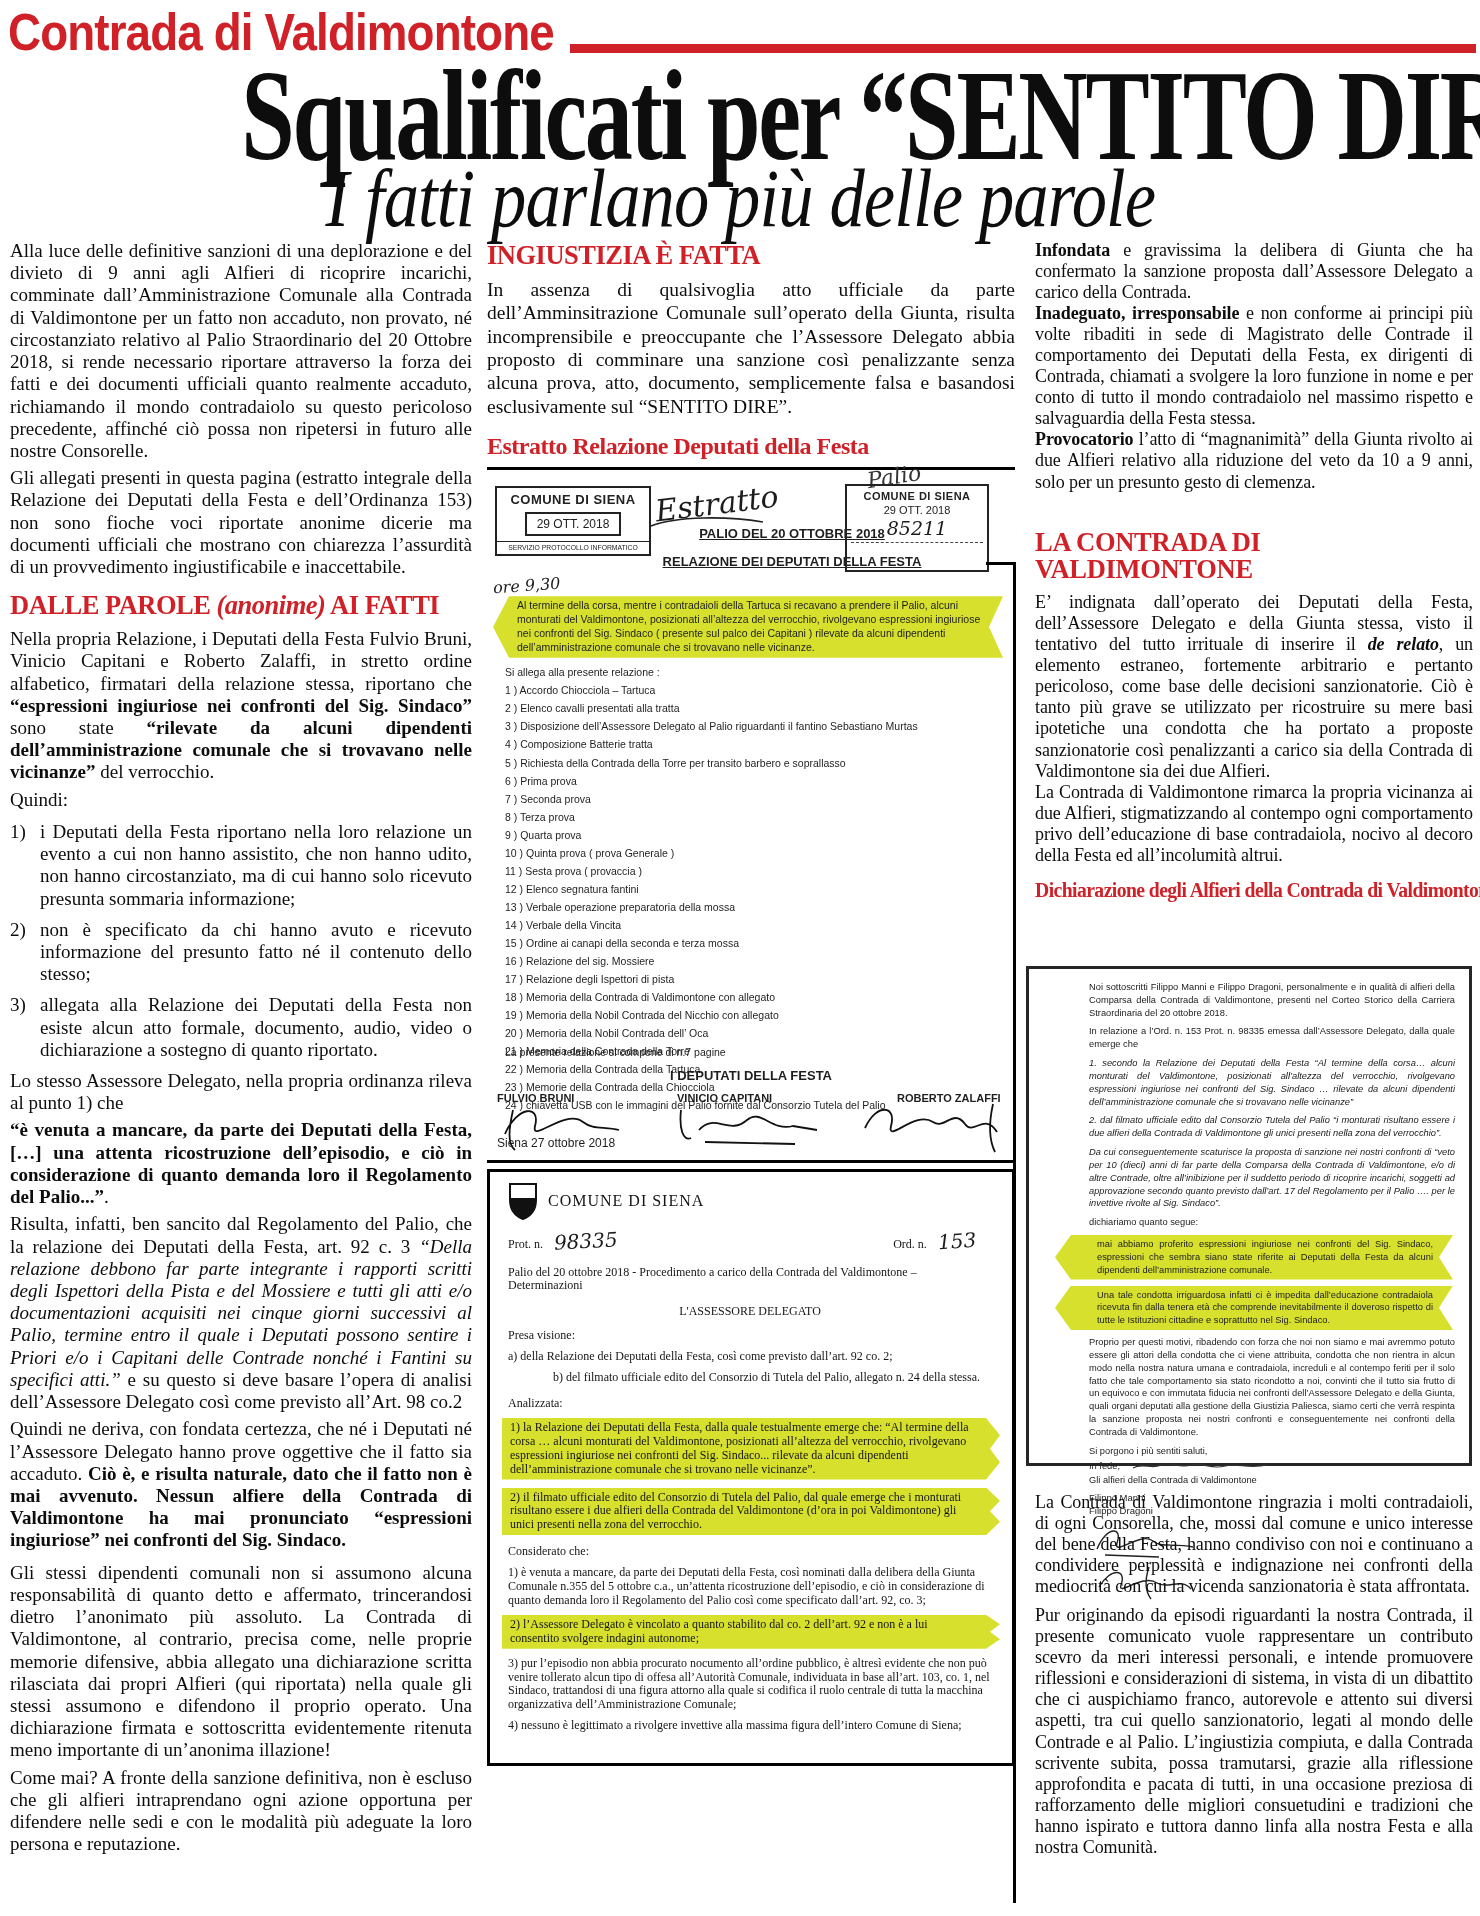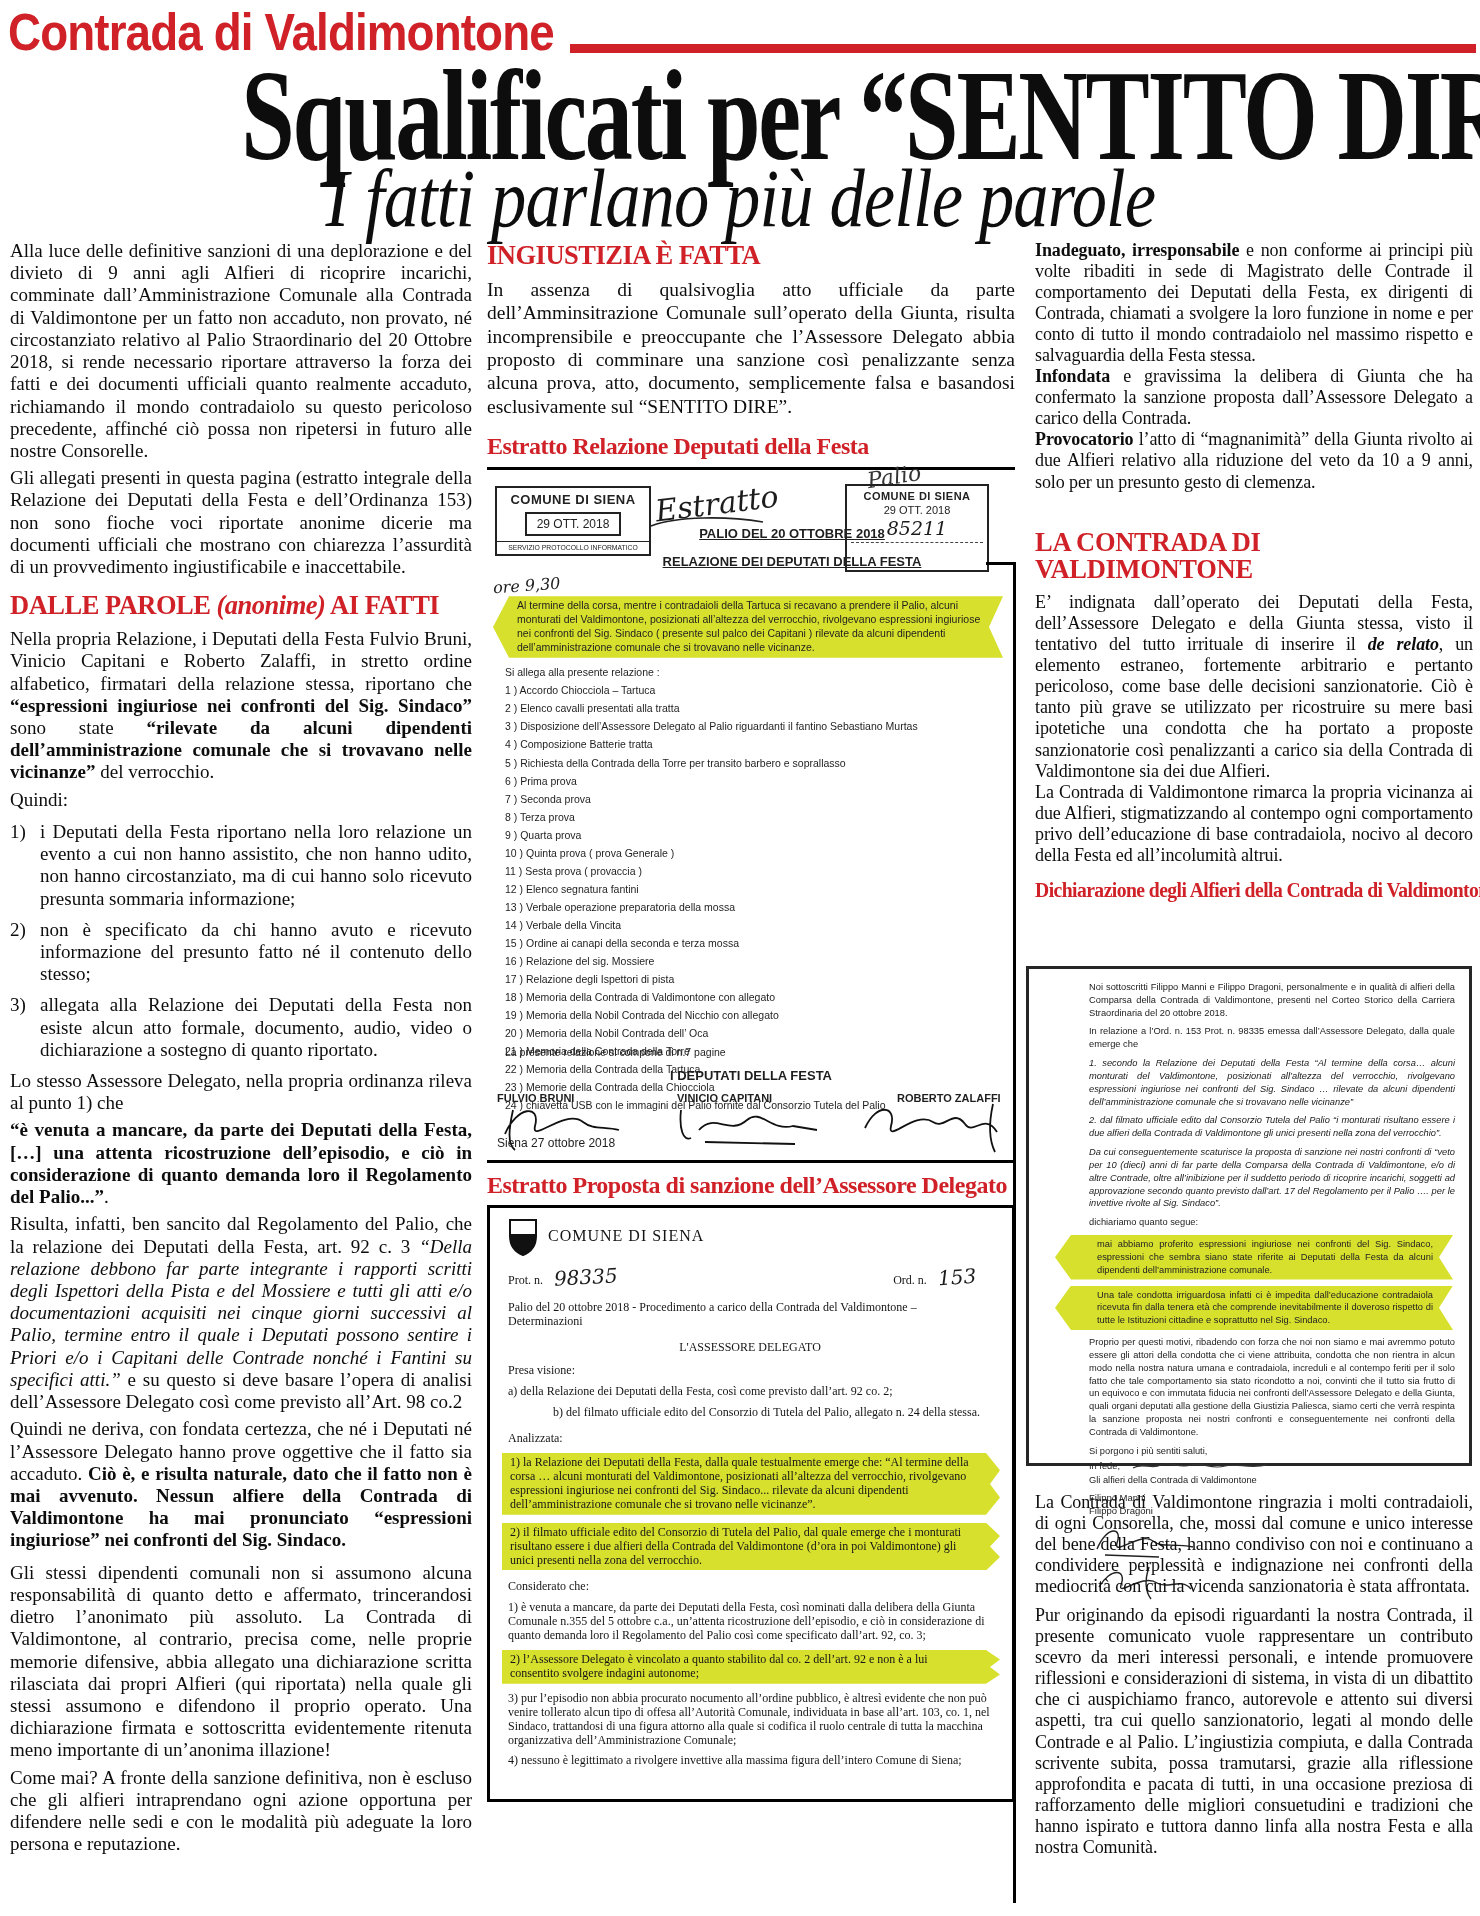--- a/index.html
+++ b/index.html
@@ -177,21 +177,20 @@
       <svg class="squiggle" style="position:absolute;left:188px;top:632px;" width="150" height="46" viewBox="0 0 150 46">
         <path d="M6 8 C 4 26, 8 40, 16 36 M24 28 C 40 10, 54 34, 72 18 C 86 6, 96 30, 118 24 L142 28 M30 40 L120 42" stroke="#111" stroke-width="1.8" fill="none"></path>
       </svg>
       <div style="position:absolute;left:378px;top:622px;margin-left:32px;" class="sig-name">ROBERTO ZALAFFI</div>
       <svg class="squiggle" style="position:absolute;left:370px;top:628px;" width="150" height="56" viewBox="0 0 150 56">
         <path d="M8 30 C 20 4, 40 8, 34 28 C 30 46, 58 12, 76 24 C 88 32, 96 10, 108 26 C 116 38, 128 14, 140 34 M136 6 C 132 24, 132 42, 138 54" stroke="#111" stroke-width="1.8" fill="none"></path>
       </svg>
       <div class="docsmall" style="position:absolute;left:10px;top:666px;font-size:12px;">Siena 27 ottobre 2018</div>
     </div>
 
-    <div class="redhead" style="font-size:24px;margin-top:10px;margin-bottom:4px;">Estratto Proposta di sanzione dell’Assessore Delegato</div>
 
     <div id="doc2">
       <div class="d2in">
         <div style="display:flex;align-items:center;gap:10px;margin-bottom:10px;">
           <svg width="30" height="38" viewBox="0 0 30 38">
             <path d="M2 2 H28 V18 C28 30 20 35 15 37 C10 35 2 30 2 18 Z" fill="#fff" stroke="#111" stroke-width="2"></path>
             <path d="M2 16 H28 V18 C28 30 20 35 15 37 C10 35 2 30 2 18 Z" fill="#111"></path>
           </svg>
           <span style="font-size:16px;letter-spacing:1px;">COMUNE DI SIENA</span>
         </div>
@@ -219,22 +218,22 @@
         <p>3) pur l’episodio non abbia procurato nocumento all’ordine pubblico, è altresì evidente che non può venire tollerato alcun tipo di offesa all’Autorità Comunale, individuata in base all’art. 103, co. 1, nel Sindaco, trattandosi di una figura attorno alla quale si codifica il ruolo centrale di tutta la macchina organizzativa dell’Amministrazione Comunale;</p>
         <p>4) nessuno è legittimato a rivolgere invettive alla massima figura dell’intero Comune di Siena;</p>
       </div>
     </div>
   </div>
 
   <div id="right-section-cap"></div>
   <div id="right-section-rule"></div>
 
   <div id="col-right-top" class="col">
+    <p style="margin-bottom:0;"><span class="b">Infondata</span><span> e gravissima la delibera di Giunta che ha confermato la sanzione proposta dall’Assessore Delegato a carico della Contrada.</span></p>
     <p style="margin-bottom:0;"><span class="b">Inadeguato, irresponsabile</span><span> e non conforme ai principi più volte ribaditi in sede di Magistrato delle Contrade il comportamento dei Deputati della Festa, ex dirigenti di Contrada, chiamati a svolgere la loro funzione in nome e per conto di tutto il mondo contradaiolo nel massimo rispetto e salvaguardia della Festa stessa.</span></p>
-    <p style="margin-bottom:0;"><span class="b">Infondata</span><span> e gravissima la delibera di Giunta che ha confermato la sanzione proposta dall’Assessore Delegato a carico della Contrada.</span></p>
     <p><span class="b">Provocatorio</span><span> l’atto di “magnanimità” della Giunta rivolto ai due Alfieri relativo alla riduzione del veto da 10 a 9 anni, solo per un presunto gesto di clemenza.</span></p>
     <div class="redhead" style="margin-top:36px;letter-spacing:-.3px;">LA CONTRADA DI VALDIMONTONE</div>
     <p style="margin-bottom:0;"><span>E’ indignata dall’operato dei Deputati della Festa, dell’Assessore Delegato e della Giunta stessa, visto il tentativo del tutto irrituale di inserire il </span><span class="bi">de relato</span><span>, un elemento estraneo, fortemente arbitrario e pertanto pericoloso, come base delle decisioni sanzionatorie. Ciò è tanto più grave se utilizzato per ricostruire su mere basi ipotetiche una condotta che ha portato a proposte sanzionatorie così penalizzanti a carico sia della Contrada di Valdimontone sia dei due Alfieri.</span></p>
     <p>La Contrada di Valdimontone rimarca la propria vicinanza ai due Alfieri, stigmatizzando al contempo ogni comportamento privo dell’educazione di base contradaiola, nocivo al decoro della Festa ed all’incolumità altrui.</p>
     <div class="redhead" style="font-size:20.5px;margin-top:14px;white-space:nowrap;letter-spacing:-.6px;">
       <span style="display:inline-block;transform:scaleX(.96);transform-origin:left;">Dichiarazione degli Alfieri della Contrada di Valdimontone</span>
     </div>
   </div>
 
   <div id="decl">

